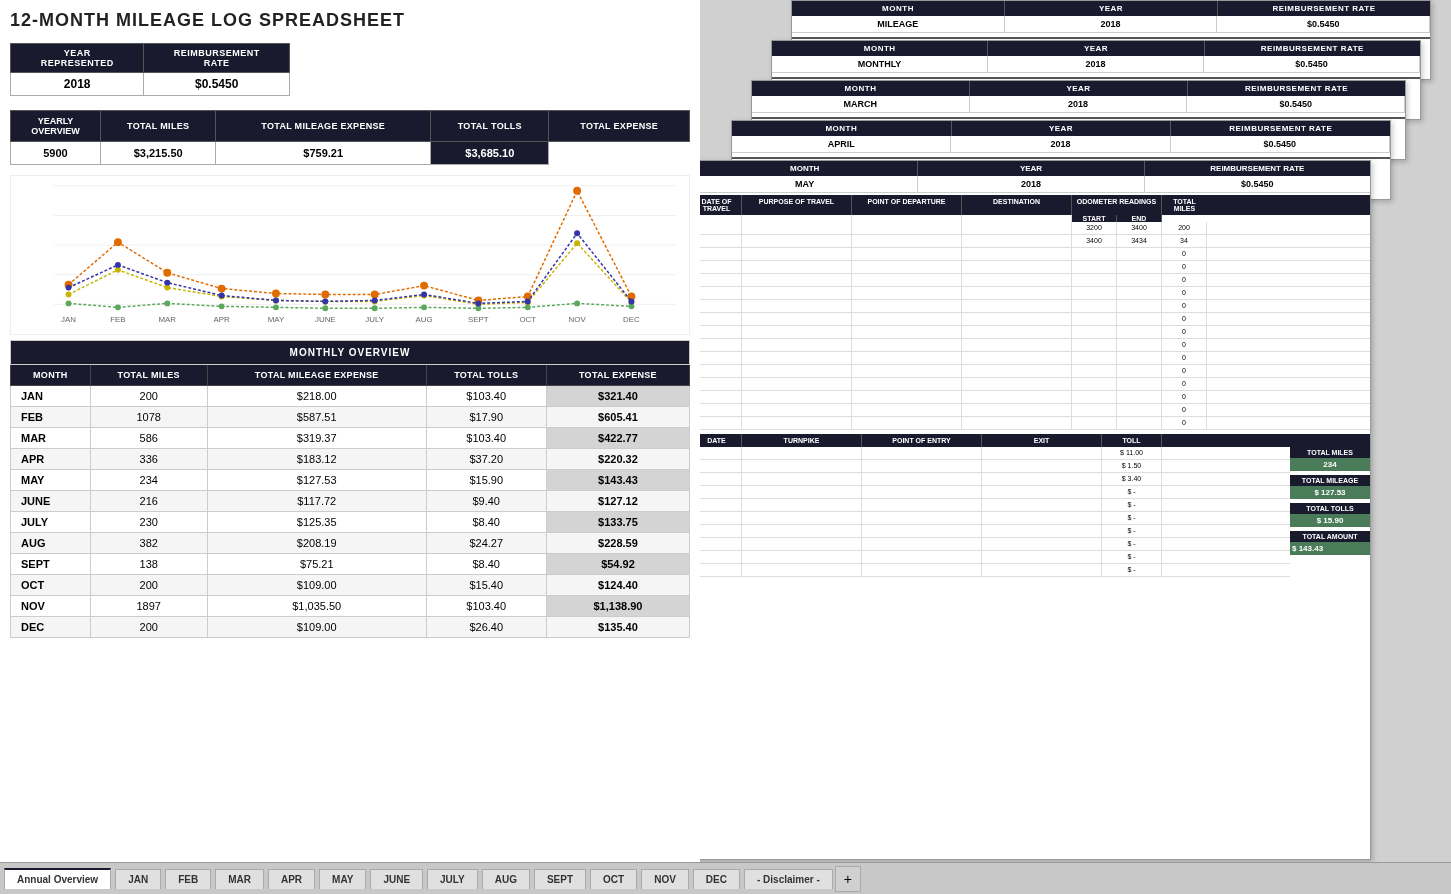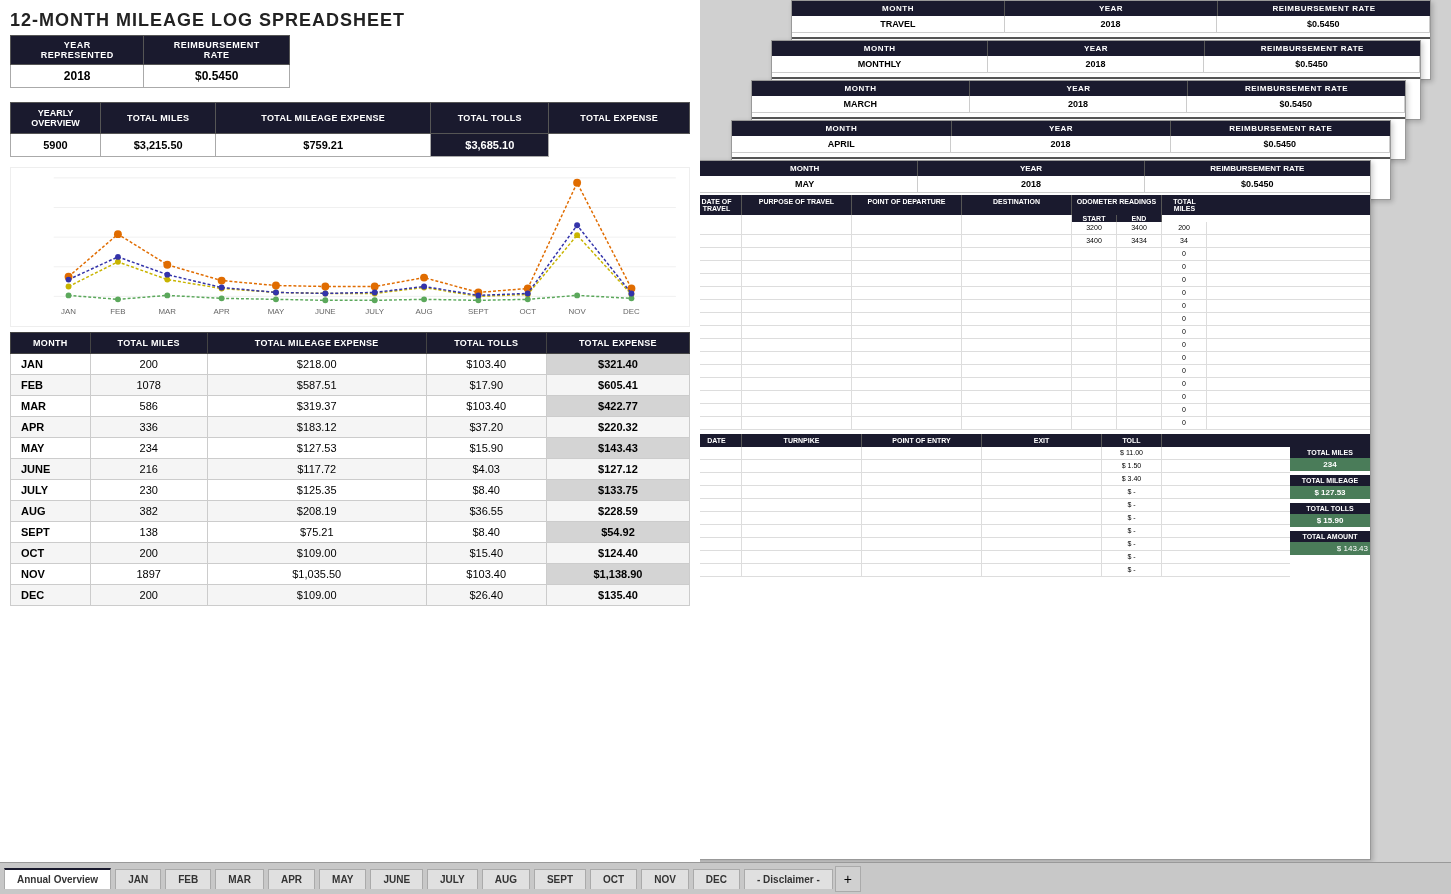--- a/index.html
+++ b/index.html
@@ -5,21 +5,21 @@
     * { box-sizing: border-box; margin: 0; padding: 0; }
     body { font-family: Arial, sans-serif; background: #e8e8e8; font-size: 11px; overflow: hidden; width: 1451px; height: 894px; }
 
     .main-container { display: flex; flex-direction: column; height: 894px; background: #d0d0d0; }
 
     .spreadsheet-area { display: flex; flex: 1; overflow: hidden; }
 
     
     .left-panel { width: 700px; background: white; padding: 10px; overflow-y: auto; flex-shrink: 0; }
 
-    .page-title { font-size: 18px; font-weight: bold; color: #222; margin-bottom: 4px; letter-spacing: 1px; }
+    .page-title { font-size: 18px; font-weight: bold; color: #222; margin-bottom: 12px; letter-spacing: 1px; }
 
     
     .top-info-table { width: 100%; border-collapse: collapse; margin-bottom: 8px; }
     .top-info-table th { background: #1a1a2e; color: white; font-size: 9px; font-weight: bold; padding: 4px 20px; border: 1px solid #555; letter-spacing: 0.5px; }
     .top-info-table td { padding: 4px 8px; text-align: center; border: 1px solid #aaa; font-weight: bold; font-size: 12px; }
 
     .instructions { font-size: 10px; color: #333; margin: 4px 0 8px 10px; line-height: 1.6; }
 
     
     .yearly-table { width: 100%; border-collapse: collapse; margin-bottom: 10px; }
@@ -188,20 +188,23 @@
           <circle cx="470" cy="129" r="3" fill="#3333aa"></circle>
           <circle cx="520" cy="127" r="3" fill="#3333aa"></circle>
           <circle cx="570" cy="58" r="3" fill="#3333aa"></circle>
           <circle cx="625" cy="127" r="3" fill="#3333aa"></circle>
         </svg>
       </div>
 
       <table class="monthly-table">
         <thead>
           <tr>
+            <td colspan="5" class="table-title">MONTHLY OVERVIEW</td>
+          </tr>
+          <tr>
             <th>MONTH</th>
             <th>TOTAL MILES</th>
             <th>TOTAL MILEAGE EXPENSE</th>
             <th>TOTAL TOLLS</th>
             <th>TOTAL EXPENSE</th>
           </tr>
         </thead>
         <tbody id="monthly-tbody">
         <tr>
               <td class="month-label">JAN</td>
@@ -235,35 +238,35 @@
               <td class="month-label">MAY</td>
               <td>234</td>
               <td>$127.53</td>
               <td>$15.90</td>
               <td class="total-col">$143.43</td>
             </tr>
             <tr>
               <td class="month-label">JUNE</td>
               <td>216</td>
               <td>$117.72</td>
-              <td>$4.03</td>
+              <td>$9.40</td>
               <td class="total-col">$127.12</td>
             </tr>
             <tr>
               <td class="month-label">JULY</td>
               <td>230</td>
               <td>$125.35</td>
               <td>$8.40</td>
               <td class="total-col">$133.75</td>
             </tr>
             <tr>
               <td class="month-label">AUG</td>
               <td>382</td>
               <td>$208.19</td>
-              <td>$36.55</td>
+              <td>$24.27</td>
               <td class="total-col">$228.59</td>
             </tr>
             <tr>
               <td class="month-label">SEPT</td>
               <td>138</td>
               <td>$75.21</td>
               <td>$8.40</td>
               <td class="total-col">$54.92</td>
             </tr>
             <tr>
@@ -294,21 +297,21 @@
     <div class="right-panel">
       <div class="sheet-stack">
 
         <div class="sheet sheet-jan">
           <div class="mini-sheet-header">
             <div class="mini-header-cell">MONTH</div>
             <div class="mini-header-cell">YEAR</div>
             <div class="mini-header-cell">REIMBURSEMENT RATE</div>
           </div>
           <div class="mini-data-row">
-            <div class="mini-data-cell">TRAVEL</div>
+            <div class="mini-data-cell">MILEAGE</div>
             <div class="mini-data-cell">2018</div>
             <div class="mini-data-cell">$0.5450</div>
           </div>
           <div style="background:#555; height:2px; margin:4px 0;"></div>
           <div style="padding:2px 5px; font-size:8px; font-weight:bold; color:#333;">D</div>
         </div>
 
         <div class="sheet sheet-feb">
           <div class="mini-sheet-header">
             <div class="mini-header-cell">MONTH</div>
@@ -619,21 +622,21 @@
               <div style="background:#1a1a2e; color:white; font-size:7px; font-weight:bold; text-align:center; padding:2px;">TOTAL MILES</div>
               <div style="background:#4a7c59; color:white; font-size:8px; font-weight:bold; text-align:center; padding:2px;">234</div>
               <div style="height:4px;"></div>
               <div style="background:#1a1a2e; color:white; font-size:7px; font-weight:bold; text-align:center; padding:2px;">TOTAL MILEAGE</div>
               <div style="background:#4a7c59; color:white; font-size:8px; font-weight:bold; text-align:center; padding:2px;">$ 127.53</div>
               <div style="height:4px;"></div>
               <div style="background:#1a1a2e; color:white; font-size:7px; font-weight:bold; text-align:center; padding:2px;">TOTAL TOLLS</div>
               <div style="background:#4a7c59; color:white; font-size:8px; font-weight:bold; text-align:center; padding:2px;">$ 15.90</div>
               <div style="height:4px;"></div>
               <div style="background:#1a1a2e; color:white; font-size:7px; font-weight:bold; text-align:center; padding:2px;">TOTAL AMOUNT</div>
-              <div style="background:#4a7c59; color:white; font-size:8px; font-weight:normal; text-align:right; padding:2px;">$ 143.43</div>
+              <div style="background:#4a7c59; color:white; font-size:8px; font-weight:bold; text-align:left; padding:2px;">$ 143.43</div>
             </div>
           </div>
         </div>
 
       </div>
     </div>
   </div>
 
   <div class="bottom-tabs">
     <div id="tabs-container" style="display:flex; gap:2px; align-items:center;">

